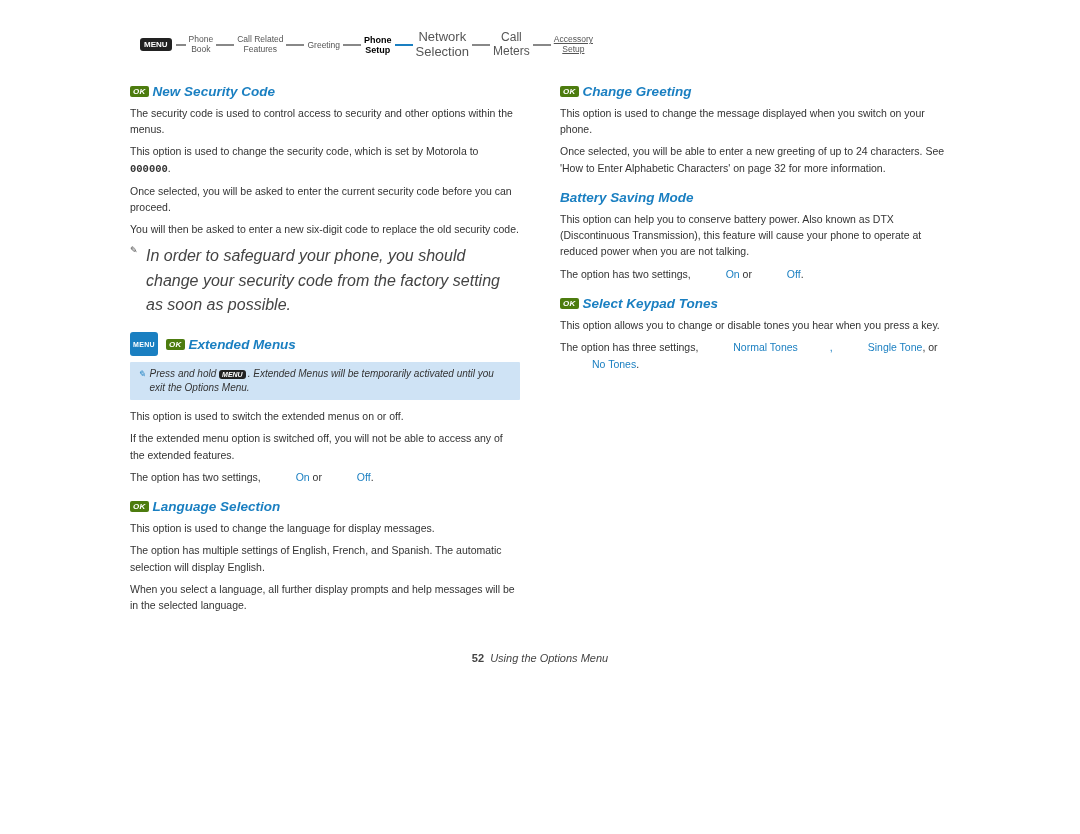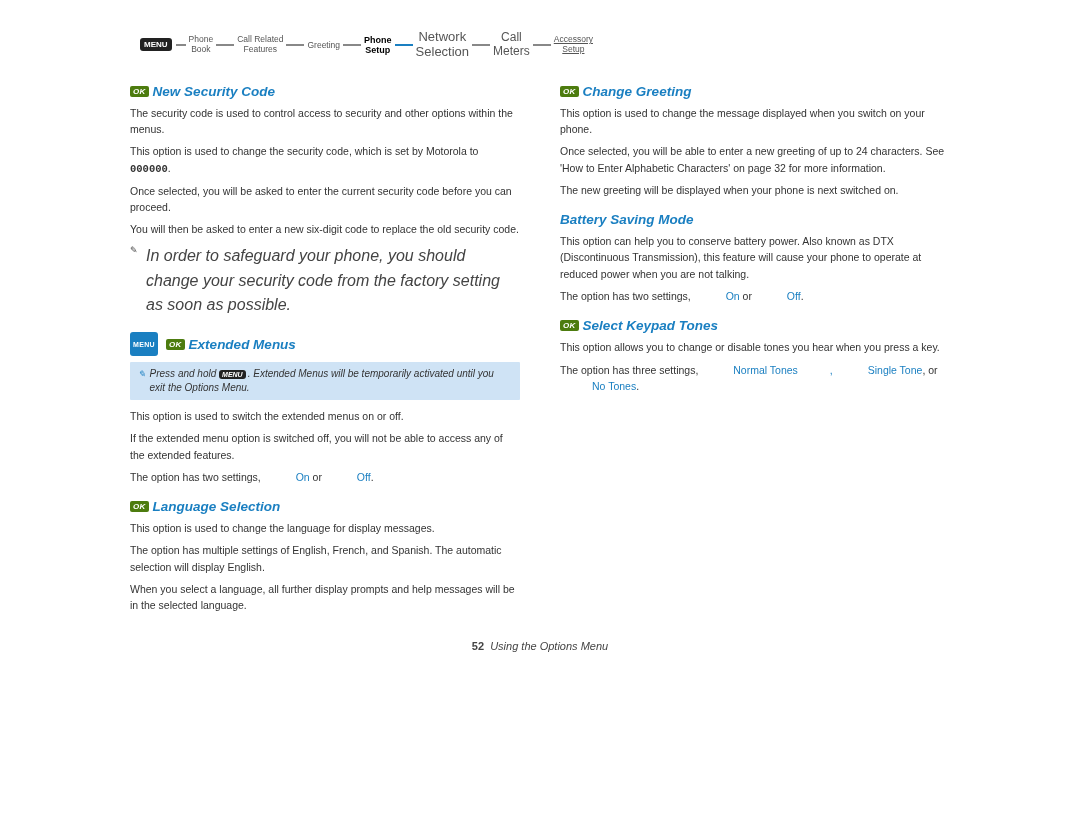--- a/index.html
+++ b/index.html
@@ -159,21 +159,21 @@
       flex-shrink: 0;
     }
 
     .color-link {
       color: #1a7fc1;
       padding-left: 32px;
     }
 
     .footer {
       text-align: center;
-      margin-top: 12px;
+      margin-top: 24px;
       font-size: 11px;
       color: #444;
     }
 
     .footer strong {
       font-weight: bold;
     }
 
     .menu-box-img {
       width: 28px;
@@ -271,21 +271,20 @@
     <div class="right-col">
 
       <div style="margin-bottom:14px;">
         <div class="section-title">
           <span class="ok-badge">OK</span>
           <em>Change Greeting</em>
         </div>
         <div class="section-body">
           <p>This option is used to change the message displayed when you switch on your phone.</p>
           <p>Once selected, you will be able to enter a new greeting of up to 24 characters. See 'How to Enter Alphabetic Characters' on page 32 for more information.</p>
-          <p>The new greeting will be displayed when your phone is next switched on.</p>
         </div>
       </div>
 
       <div style="margin-bottom:14px;">
         <div class="section-title" style="font-style:italic;">
           <em>Battery Saving Mode</em>
         </div>
         <div class="section-body">
           <p>This option can help you to conserve battery power. Also known as DTX (Discontinuous Transmission), this feature will cause your phone to operate at reduced power when you are not talking.</p>
           <p>The option has two settings, <span class="color-link">On</span><span> or </span><span class="color-link">Off</span><span>.</span></p>

